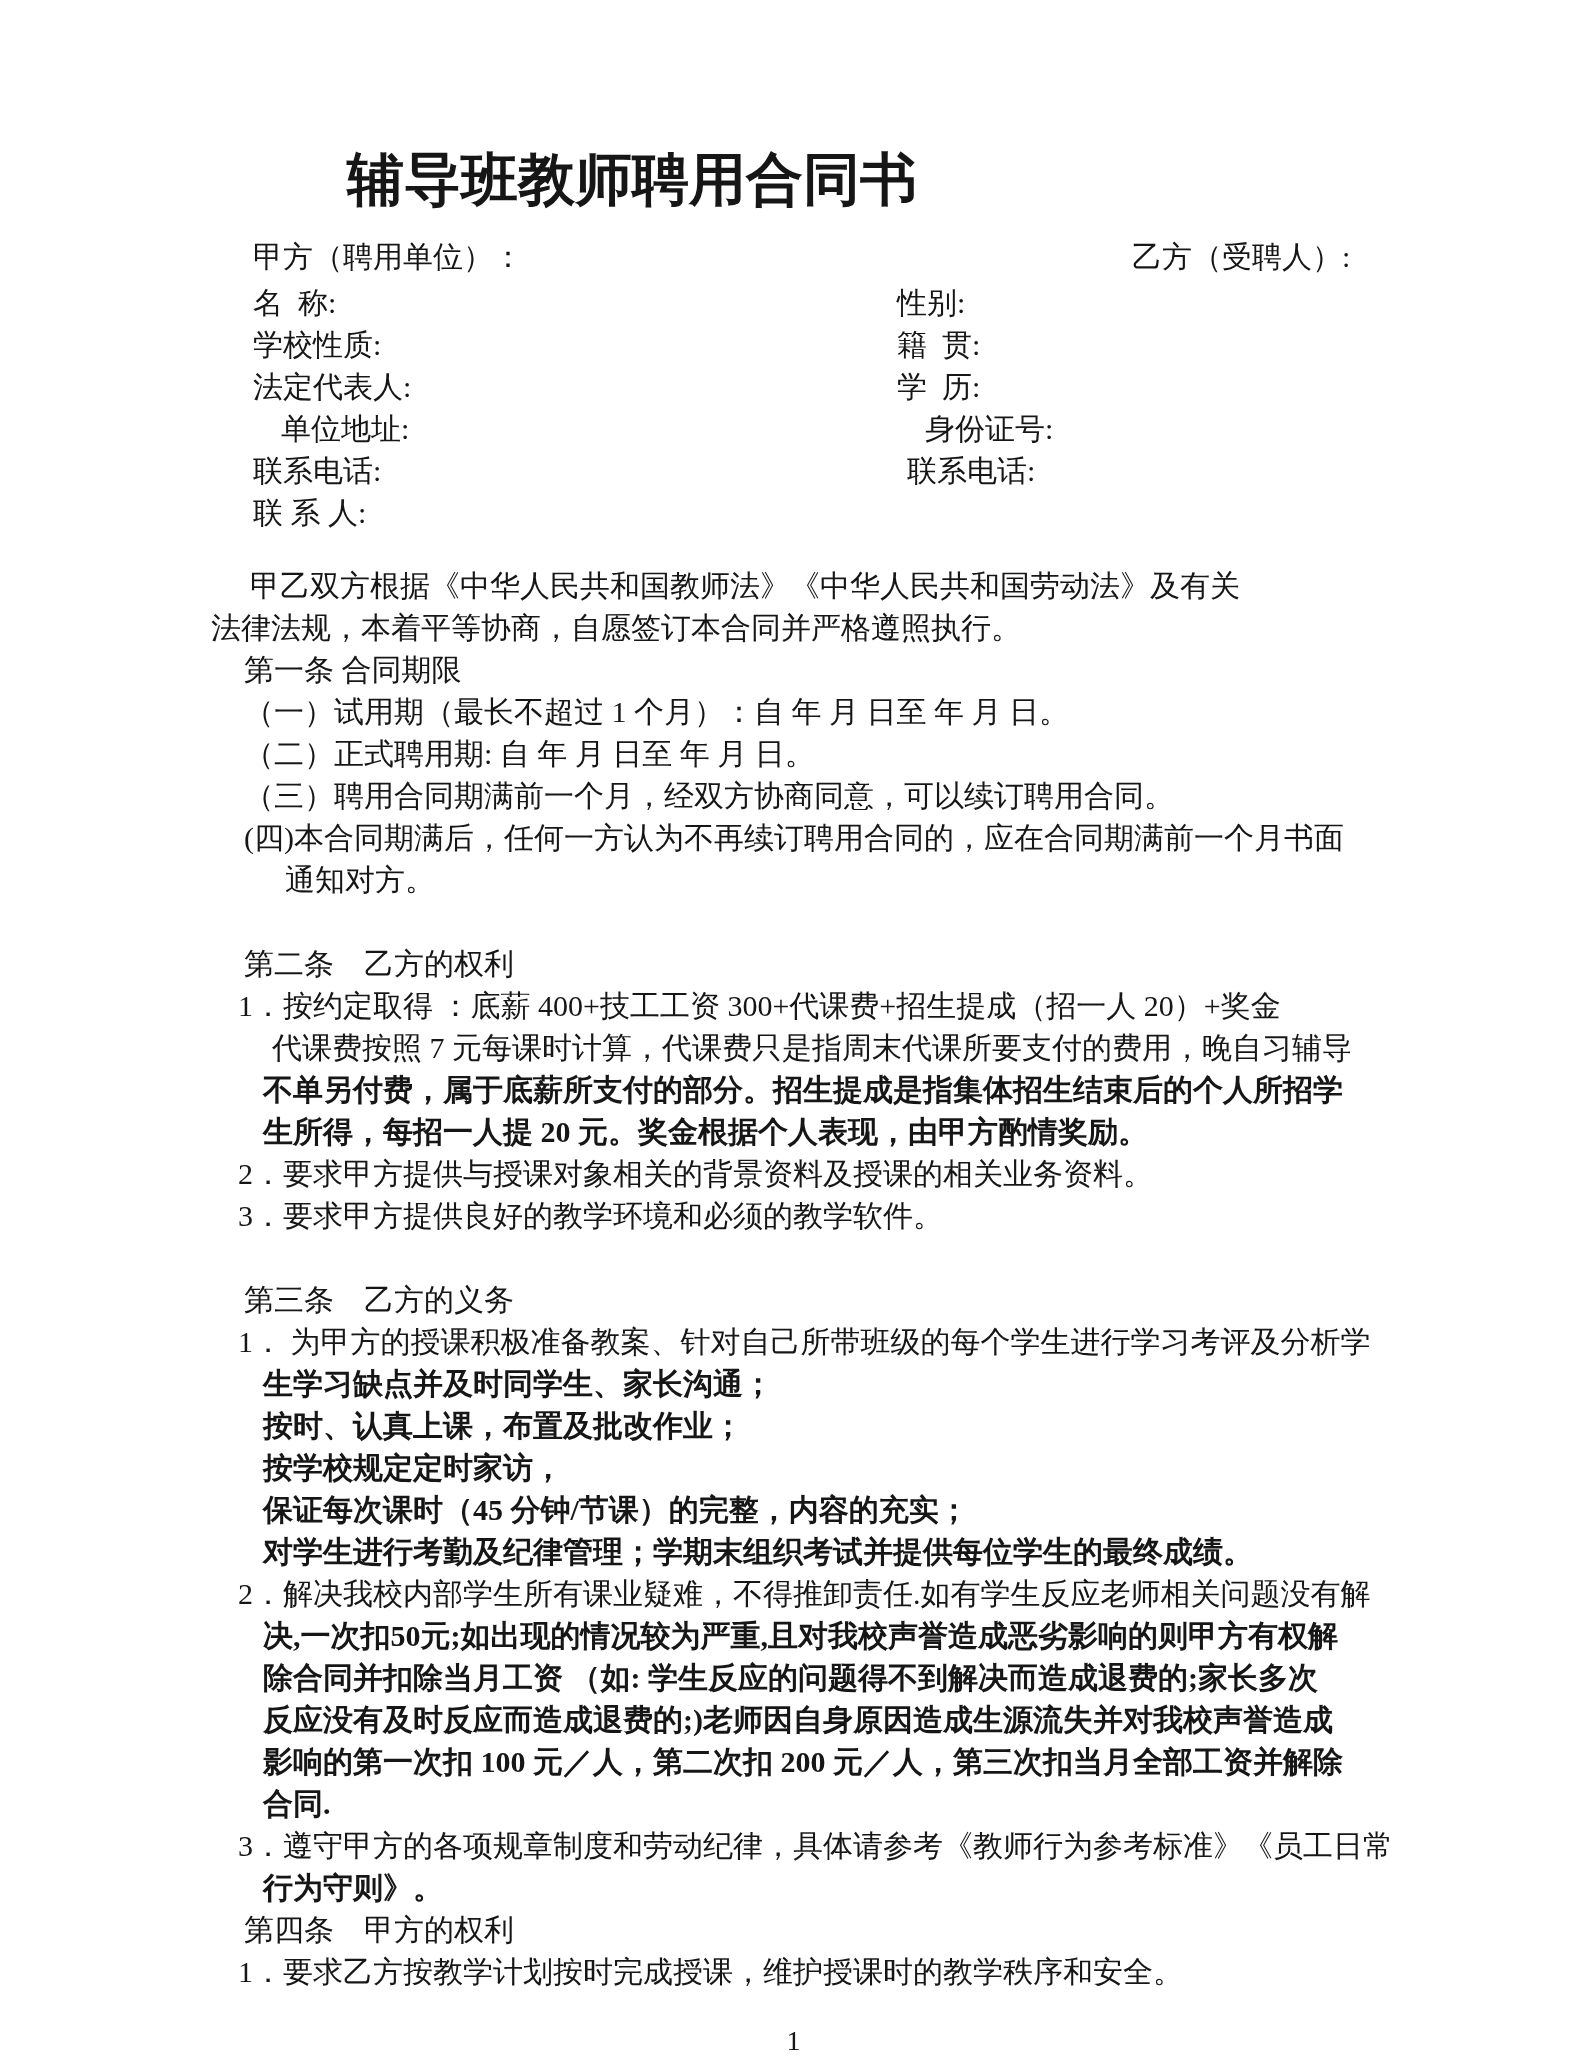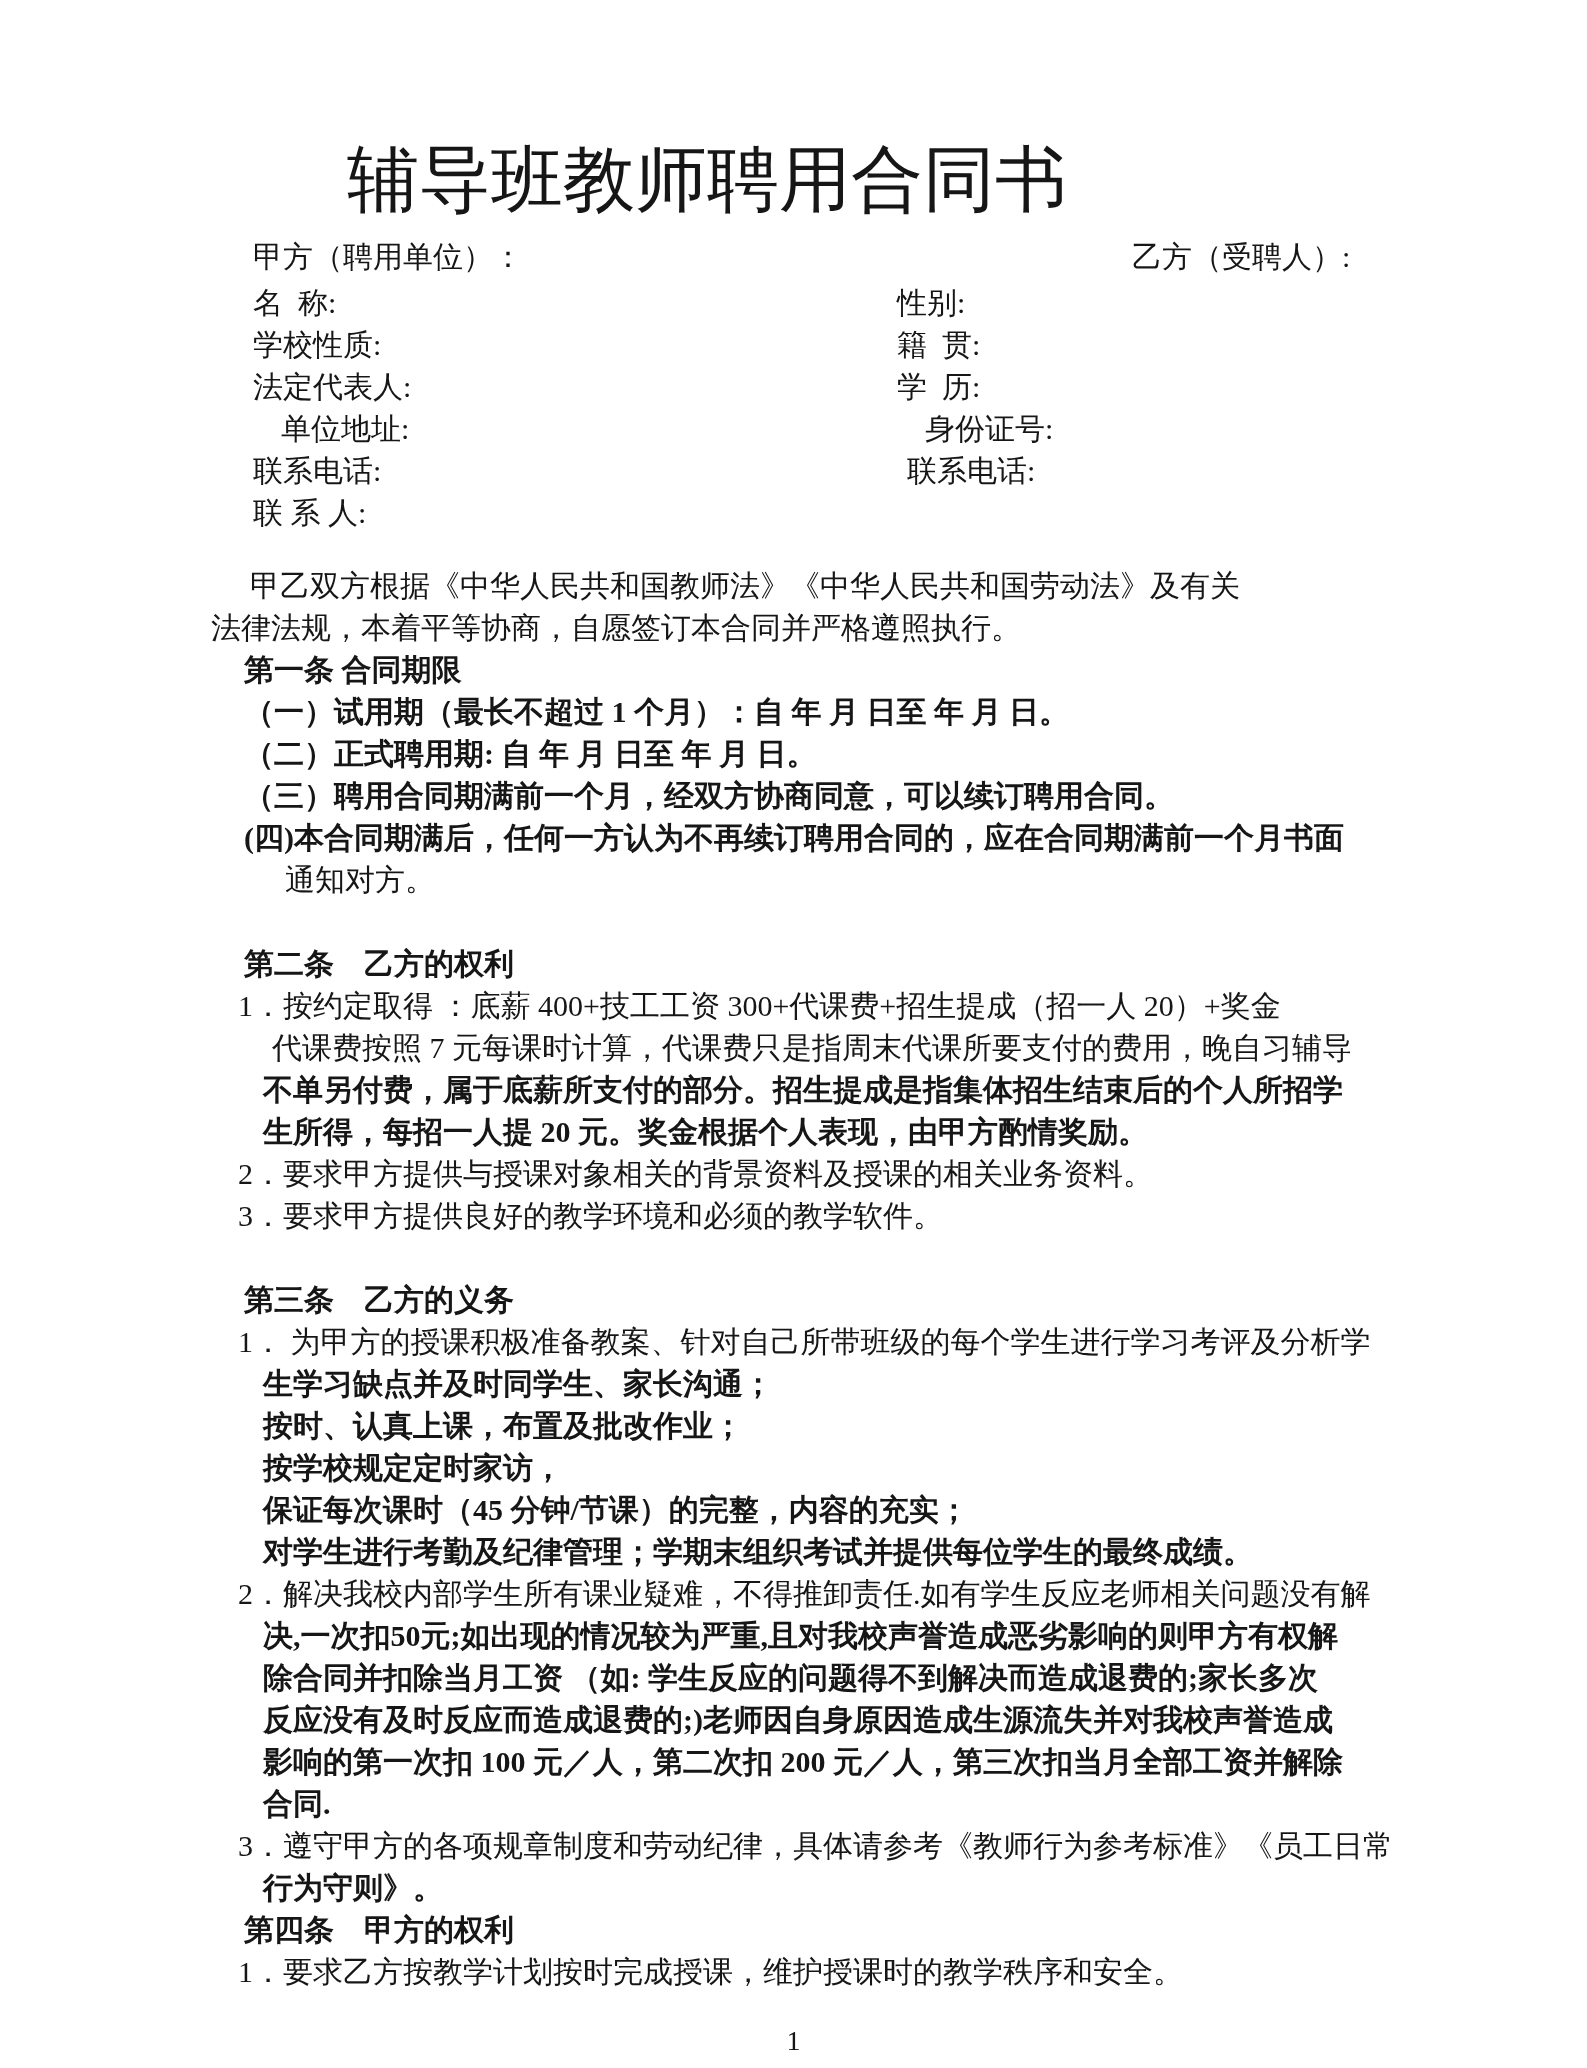--- a/index.html
+++ b/index.html
@@ -7,39 +7,39 @@
     position:relative;
     width:1587px;height:2068px;
     margin:0 auto;
     background:#ffffff;
     color:#161616;
     font-family:"Liberation Serif","DejaVu Serif",serif;
     overflow:hidden;
   }
   .doc-title{
     position:absolute;left:347px;top:148px;
-    font-size:72px;line-height:64px;font-weight:normal;
+    font-size:57px;line-height:64px;font-weight:bold;
     letter-spacing:0px;white-space:pre;
   }
   .hdr{position:absolute;font-size:30px;line-height:42px;white-space:pre;}
   .hdr.pa{left:253px;top:236px;}
   .hdr.pb{left:1132px;top:236px;}
   .hdr.lc{left:253px;}
   .hdr.rc{left:897px;}
   .hdr.rc5{left:907px;}
   .r0{top:282px;} .r1{top:324px;} .r2{top:366px;} .r3{top:408px;margin-left:28px;} .r4{top:450px;} .r5{top:492px;text-align:center;}
   .body-text{
     position:absolute;left:211px;top:565px;width:1340px;
   }
   .bl{
     height:42px;font-size:30px;line-height:42px;white-space:pre;
   }
   .n0{padding-left:0;}
   .nf{padding-left:39px;}
-  .ns{padding-left:33px;font-weight:bold;}
+  .ns{padding-left:33px;}
   .ni{padding-left:27px;}
   .nc{padding-left:52px;font-weight:bold;}
   .nc2{padding-left:61px;}
   .nn{padding-left:74px;}
   .page-num{
     position:absolute;left:0;right:0;top:2024px;
     text-align:center;font-size:28px;line-height:34px;
   }
 </style>
 </head>

